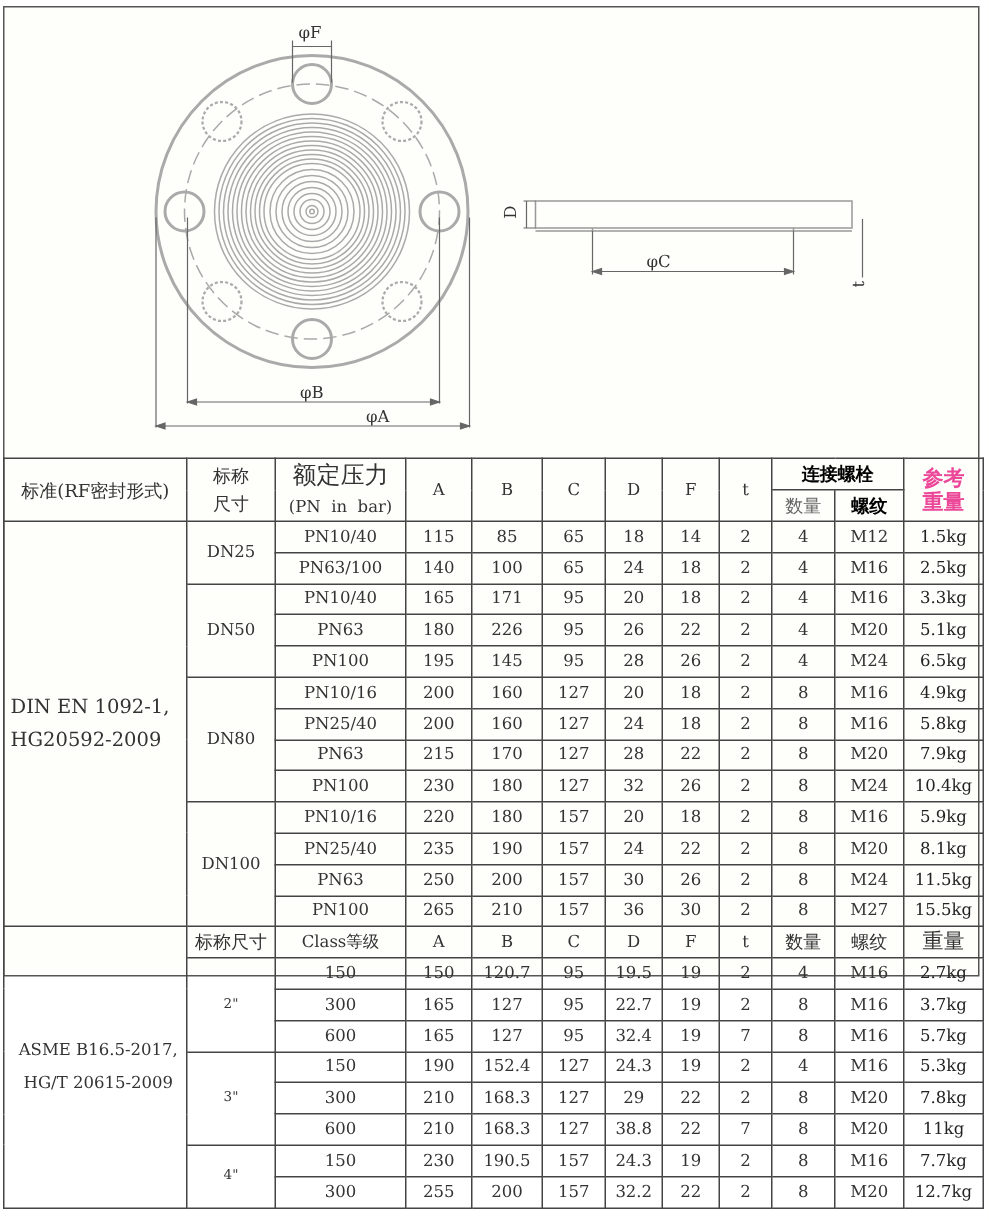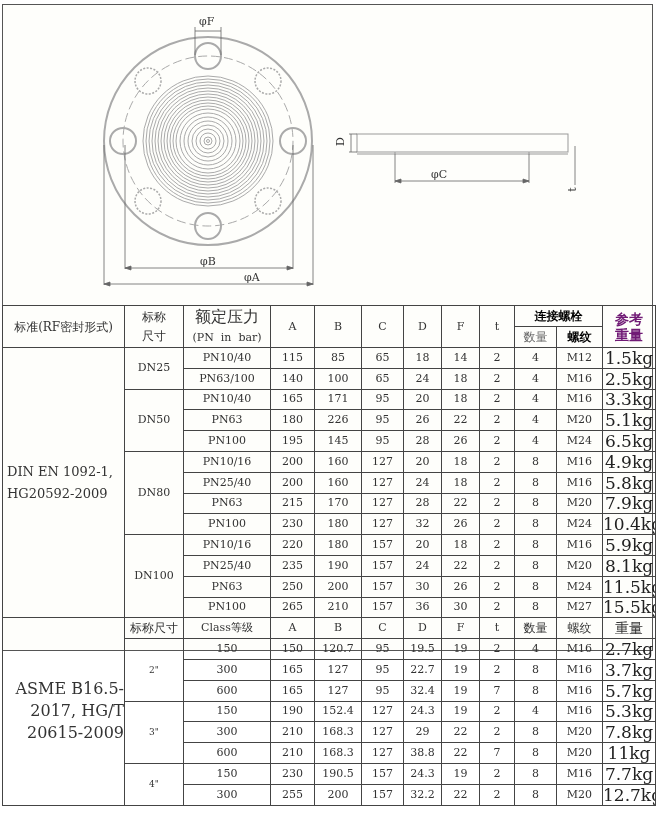--- a/index.html
+++ b/index.html
@@ -8,26 +8,26 @@
   .sheet { position: absolute; left: 2px; top: 4px; width: 651px; height: 647px;
            border: 1.5px solid #555; background: #fefefb; box-sizing: border-box; }
   .drawing { position: absolute; left: 0; top: 0; width: 651px; height: 300px; }
   .drawing svg { position: absolute; left: 0; top: 0; }
   .dim-label { position: absolute; font-size: 11px; color: #333; font-family: "DejaVu Serif", serif; }
   table.spec { position: absolute; left: 2px; top: 305px; width: 653px;
                border-collapse: collapse; table-layout: fixed; }
   table.spec td { border: 1px solid #444; text-align: center; vertical-align: middle;
                   font-size: 11px; padding: 0; height: 19.8px; line-height: 14px;
                   font-family: "DejaVu Serif", serif; color: #333; white-space: nowrap; overflow: hidden; }
-  table.spec td.wt { font-size: 17px; color: #222; }
+  table.spec td.wt { font-size: 11px; color: #222; }
   table.spec td.hdr { font-size: 11px; }
   table.spec td.hdr-bold { font-size: 12px; font-weight: bold; color: #000000; }
-  table.spec td.hdr-big { font-size: 14px; font-weight: bold; color: #701a75; line-height: 16px; text-align: center; }
+  table.spec td.hdr-big { font-size: 14px; font-weight: bold; color: #ec4899; line-height: 16px; text-align: center; }
   table.spec td.std { text-align: left; padding-left: 4px; font-size: 13px; line-height: 22px; white-space: normal; }
-  table.spec td.std-small { text-align: right; padding-left: 4px; font-size: 16px; line-height: 22px; white-space: normal; }
+  table.spec td.std-small { text-align: center; padding-left: 4px; font-size: 11px; line-height: 22px; white-space: normal; }
   table.spec td.soft { color: #666; }
   table.spec td.subhdr { font-size: 12px; margin-top: 17px; }
   table.spec td.subwt { font-size: 14px; }
   .thick-top td { border-top: 1.5px solid #444; }
 </style>
 </head>
 <body>
 
 <div class="sheet">
   <div class="drawing">

